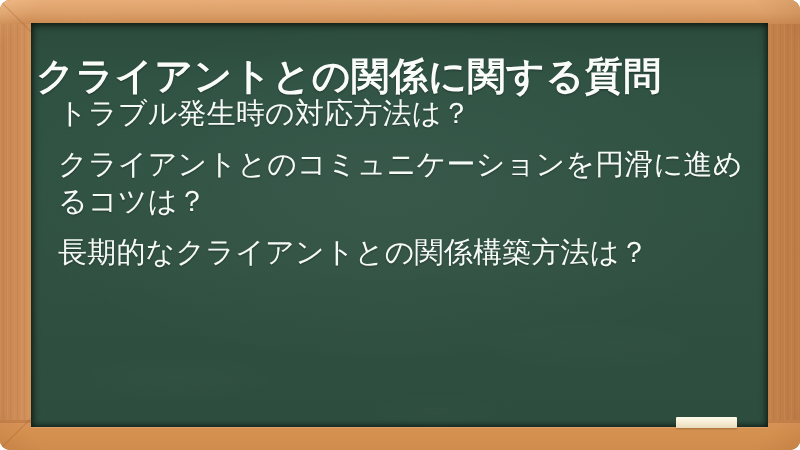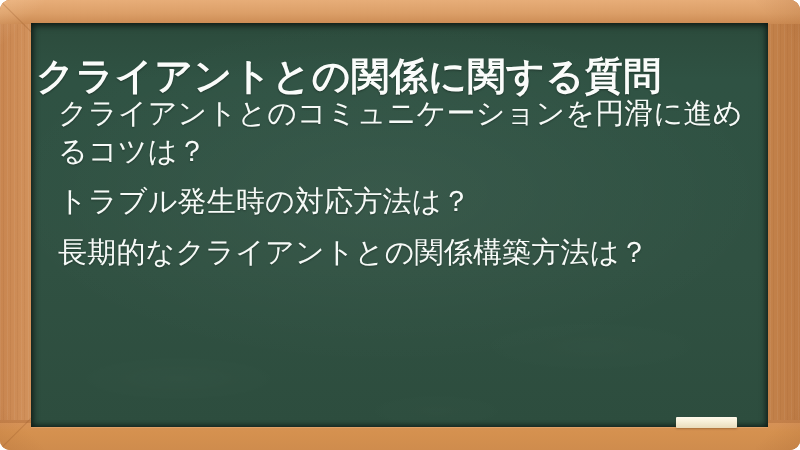--- a/index.html
+++ b/index.html
@@ -200,22 +200,22 @@
   </div>
 
   <div class="board">
     <div class="board-dust"></div>
 
     <div class="content">
 
       <h1 class="title">クライアントとの関係に関する質問</h1>
 
       <ul class="items">
+        <li class="item">トラブル発生時の対応方法は？</li>
         <li class="item">クライアントとのコミュニケーションを円滑に進めるコツは？</li>
-        <li class="item">トラブル発生時の対応方法は？</li>
         <li class="item">長期的なクライアントとの関係構築方法は？</li>
       </ul>
 
     </div>
   </div>
 
   <div class="chalk"></div>
 
 </div>
 

